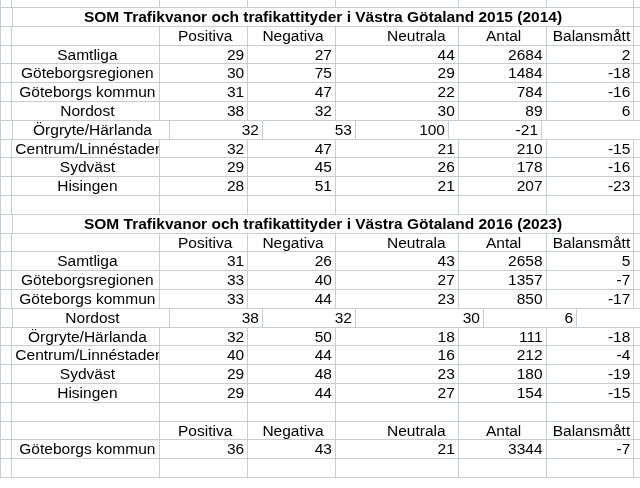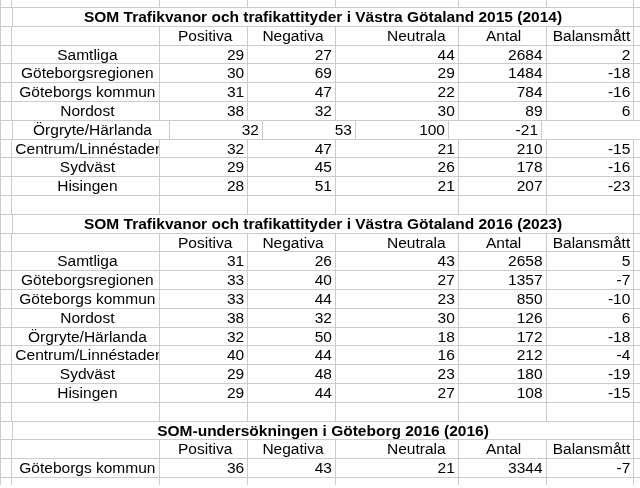--- a/index.html
+++ b/index.html
@@ -59,21 +59,21 @@
         <div class="c cd num">27</div>
         <div class="c ce num">44</div>
         <div class="c cf num">2684</div>
         <div class="c cg num">2</div>
         <div class="c ch"></div>
       </div>
     <div class="row">
         <div class="c ca"></div>
         <div class="c cb lbl">Göteborgsregionen</div>
         <div class="c cc num">30</div>
-        <div class="c cd num">69</div>
+        <div class="c cd num">75</div>
         <div class="c ce num">29</div>
         <div class="c cf num">1484</div>
         <div class="c cg num">-18</div>
         <div class="c ch"></div>
       </div>
     <div class="row">
         <div class="c ca"></div>
         <div class="c cb lbl">Göteborgs kommun</div>
         <div class="c cc num">31</div>
         <div class="c cd num">47</div>
@@ -178,40 +178,39 @@
         <div class="c cg num">-7</div>
         <div class="c ch"></div>
       </div>
     <div class="row">
         <div class="c ca"></div>
         <div class="c cb lbl">Göteborgs kommun</div>
         <div class="c cc num">33</div>
         <div class="c cd num">44</div>
         <div class="c ce num">23</div>
         <div class="c cf num">850</div>
-        <div class="c cg num">-10</div>
+        <div class="c cg num">-17</div>
         <div class="c ch"></div>
       </div>
     <div class="row">
         <div class="c ca"></div>
         <div class="c cb lbl">Nordost</div>
         <div class="c cc num">38</div>
         <div class="c cd num">32</div>
         <div class="c ce num">30</div>
-        <div class="c cf num">126</div>
         <div class="c cg num">6</div>
         <div class="c ch"></div>
       </div>
     <div class="row">
         <div class="c ca"></div>
         <div class="c cb lbl">Örgryte/Härlanda</div>
         <div class="c cc num">32</div>
         <div class="c cd num">50</div>
         <div class="c ce num">18</div>
-        <div class="c cf num">172</div>
+        <div class="c cf num">111</div>
         <div class="c cg num">-18</div>
         <div class="c ch"></div>
       </div>
     <div class="row">
         <div class="c ca"></div>
         <div class="c cb lbl">Centrum/Linnéstaden</div>
         <div class="c cc num">40</div>
         <div class="c cd num">44</div>
         <div class="c ce num">16</div>
         <div class="c cf num">212</div>
@@ -227,41 +226,36 @@
         <div class="c cf num">180</div>
         <div class="c cg num">-19</div>
         <div class="c ch"></div>
       </div>
     <div class="row">
         <div class="c ca"></div>
         <div class="c cb lbl">Hisingen</div>
         <div class="c cc num">29</div>
         <div class="c cd num">44</div>
         <div class="c ce num">27</div>
-        <div class="c cf num">108</div>
+        <div class="c cf num">154</div>
         <div class="c cg num">-15</div>
         <div class="c ch"></div>
       </div>
 
     <div class="row">
         <div class="c ca"></div>
         <div class="c cb"></div>
         <div class="c cc"></div>
         <div class="c cd"></div>
         <div class="c ce"></div>
         <div class="c cf"></div>
         <div class="c cg"></div>
         <div class="c ch"></div>
       </div>
 
-    <div class="row">
-        <div class="c ca"></div>
-        <div class="c ct">SOM-undersökningen i Göteborg 2016 (2016)</div>
-        <div class="c ch"></div>
-      </div>
     <div class="row">
         <div class="c ca"></div>
         <div class="c cb"></div>
         <div class="c cc hdr">Positiva</div>
         <div class="c cd hdr">Negativa</div>
         <div class="c ce hdr">Neutrala</div>
         <div class="c cf hdr">Antal</div>
         <div class="c cg hdr">Balansmått</div>
         <div class="c ch"></div>
       </div>

